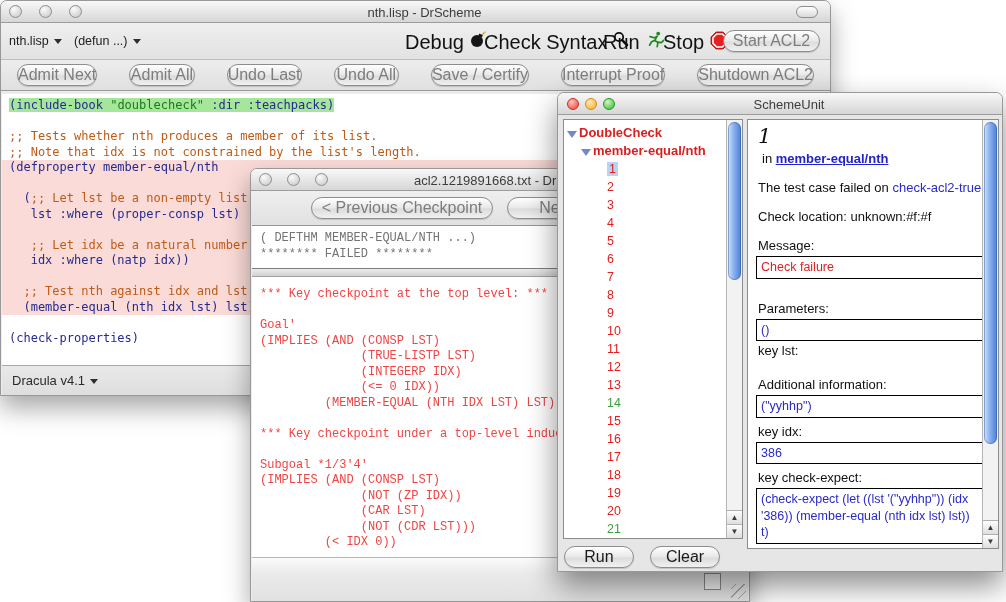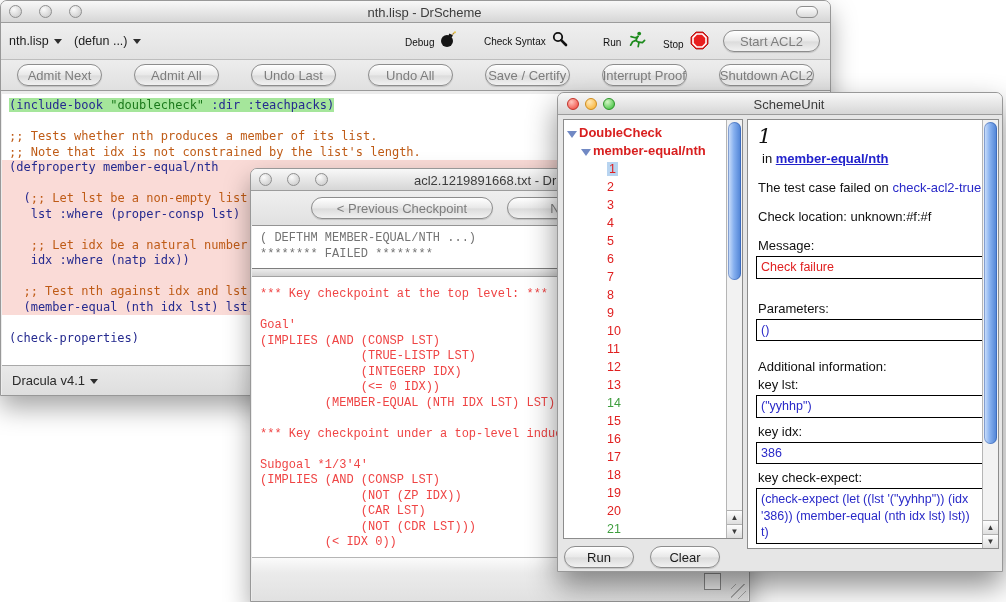--- a/index.html
+++ b/index.html
@@ -10,29 +10,29 @@
   .window { position:absolute; background:#ececec; border:1px solid #989898; border-radius:7px 7px 0 0; box-shadow:0 12px 26px rgba(0,0,0,.35); }
   .titlebar { position:relative; height:22px; background:linear-gradient(#f8f8f8,#d6d6d6); border-bottom:1px solid #9c9c9c; border-radius:6px 6px 0 0; }
   .titlebar .title { position:absolute; left:0; right:0; top:4px; text-align:center; font-size:13px; color:#3c3c3c; white-space:nowrap; overflow:hidden;padding-left:18px; }
   .light { position:absolute; top:4px; width:13px; height:13px; border-radius:50%; border:1px solid #8f8f8f; background:radial-gradient(circle at 35% 30%,#fbfbfb,#c4c4c4); }
   .light.sm { width:12px; height:12px; top:5px; }
   .light.red    { background:radial-gradient(circle at 35% 30%,#ffc5bd,#ee3d32); border-color:#c23128; }
   .light.orange { background:radial-gradient(circle at 35% 30%,#ffe9b8,#f8ab24); border-color:#cf8c1c; }
   .light.green  { background:radial-gradient(circle at 35% 30%,#d2f5c4,#2fbb2f); border-color:#2a9328; }
 
   .aqua-btn { display:flex; align-items:center; justify-content:center; height:22px; border:1px solid #8d8d8d; border-radius:11px;
-    background:linear-gradient(#ffffff,#e9e9e9 48%,#dcdcdc 55%,#f1f1f1); font-size:13px; color:#7d7d7d; white-space:nowrap; box-shadow:0 1px 1px rgba(0,0,0,.15); }
+    background:linear-gradient(#ffffff,#e9e9e9 48%,#dcdcdc 55%,#f1f1f1); font-size:16px; color:#7d7d7d; white-space:nowrap; box-shadow:0 1px 1px rgba(0,0,0,.15); }
   .aqua-btn.dark { color:#1a1a1a; }
 
   
   .main-win { left:0; top:0; width:831px; height:396px; z-index:1; }
   .menurow { position:absolute; left:0; right:0; top:22px; height:36px; background:linear-gradient(#efefef,#e2e2e2); }
   .menurow .mitem { position:absolute; font-size:12.5px; color:#1c1c1c; cursor:default; }
   .tri-down { display:inline-block; width:0; height:0; border-left:4.5px solid transparent; border-right:4.5px solid transparent; border-top:5.5px solid #2e2e2e; margin-left:5px; vertical-align:1px; }
-  .tool-item { position:absolute; display:flex; align-items:flex-end; gap:6px; font-size:10px; color:#111; }
+  .tool-item { position:absolute; display:flex; align-items:flex-start; gap:6px; font-size:20px; color:#111; }
   .btnrow { position:absolute; left:0; right:0; top:58px; height:32px; border-top:1px solid #bdbdbd; border-bottom:1px solid #9a9a9a;
     background:linear-gradient(#ededed,#e0e0e0); display:flex; align-items:center; gap:32px; padding:0 16px; }
   .btnrow .aqua-btn { flex:1; }
 
   .editor { position:absolute; left:1px; right:1px; top:93px; height:271px; background:#fff; overflow:hidden;
     font-family:"DejaVu Sans Mono",monospace; font-size:12px; padding-top:4px; }
   .code-line { height:15.5px; line-height:15.5px; padding-left:7px; white-space:pre; }
   .code-line .kw  { color:#252a8f; }
   .code-line .str { color:#1b7a1b; }
   .code-line .com { color:#bf5b16; }
@@ -289,23 +289,23 @@
           <span>The test case failed on </span><span class="blue-text">check-acl2-true.</span>
         </div>
         <div class="loc-line">Check location: unknown:#f:#f</div>
 
         <div class="field-label">Message:</div>
         <div class="value-box red-text">Check failure</div>
 
         <div class="field-label params">Parameters:</div>
         <div class="value-box blue-text">()</div>
 
+        <div class="field-label first-key">key lst:</div>
+
         <div class="field-label additional">Additional information:</div>
-
-        <div class="field-label first-key">key lst:</div>
         <div class="value-box blue-text">("yyhhp")</div>
 
         <div class="field-label tight">key idx:</div>
         <div class="value-box blue-text">386</div>
 
         <div class="field-label tight">key check-expect:</div>
         <div class="value-box blue-text">(check-expect (let ((lst '("yyhhp")) (idx '386)) (member-equal (nth idx lst) lst)) t)</div>
       </div>
       <div class="scrollbar">
         <div class="sb-thumb" style="top:2px; height:322px"></div>

